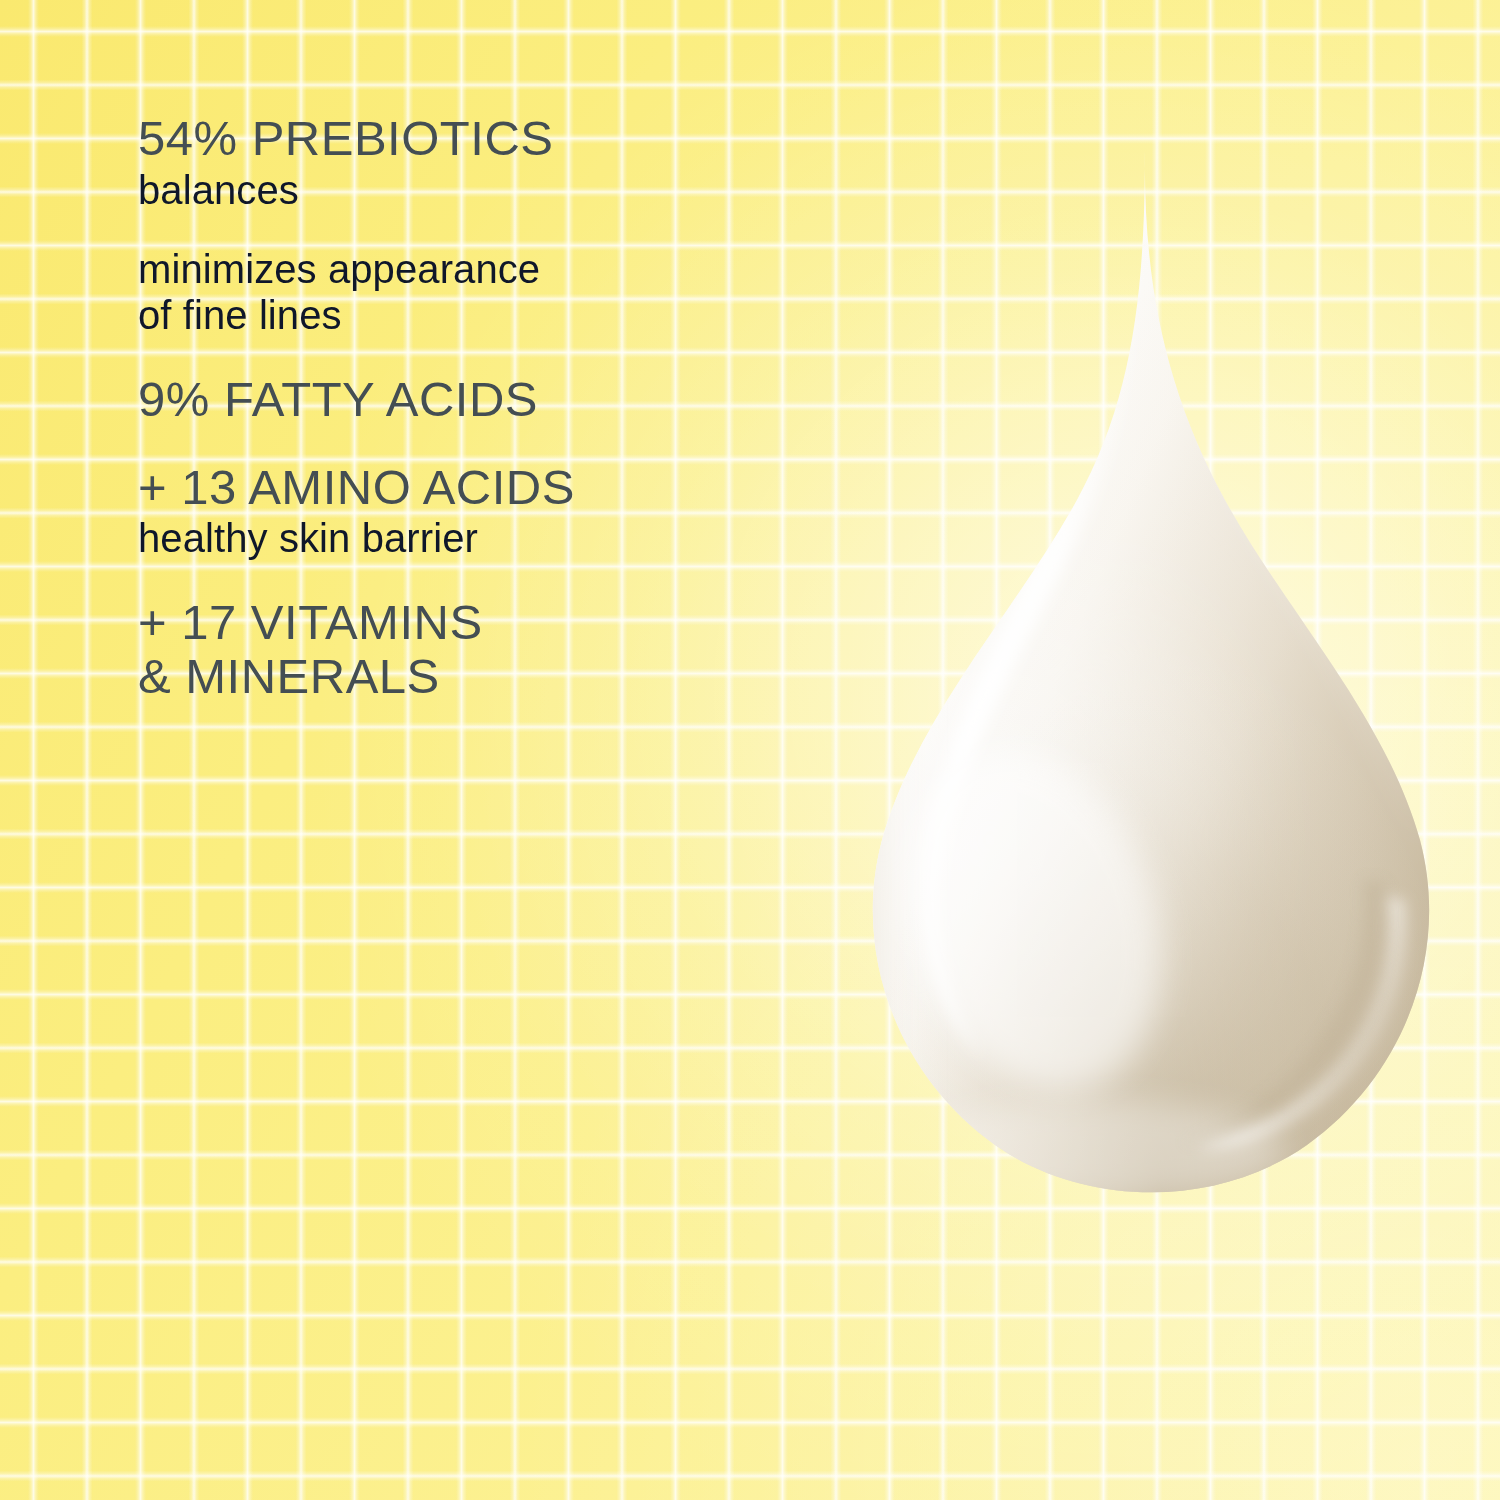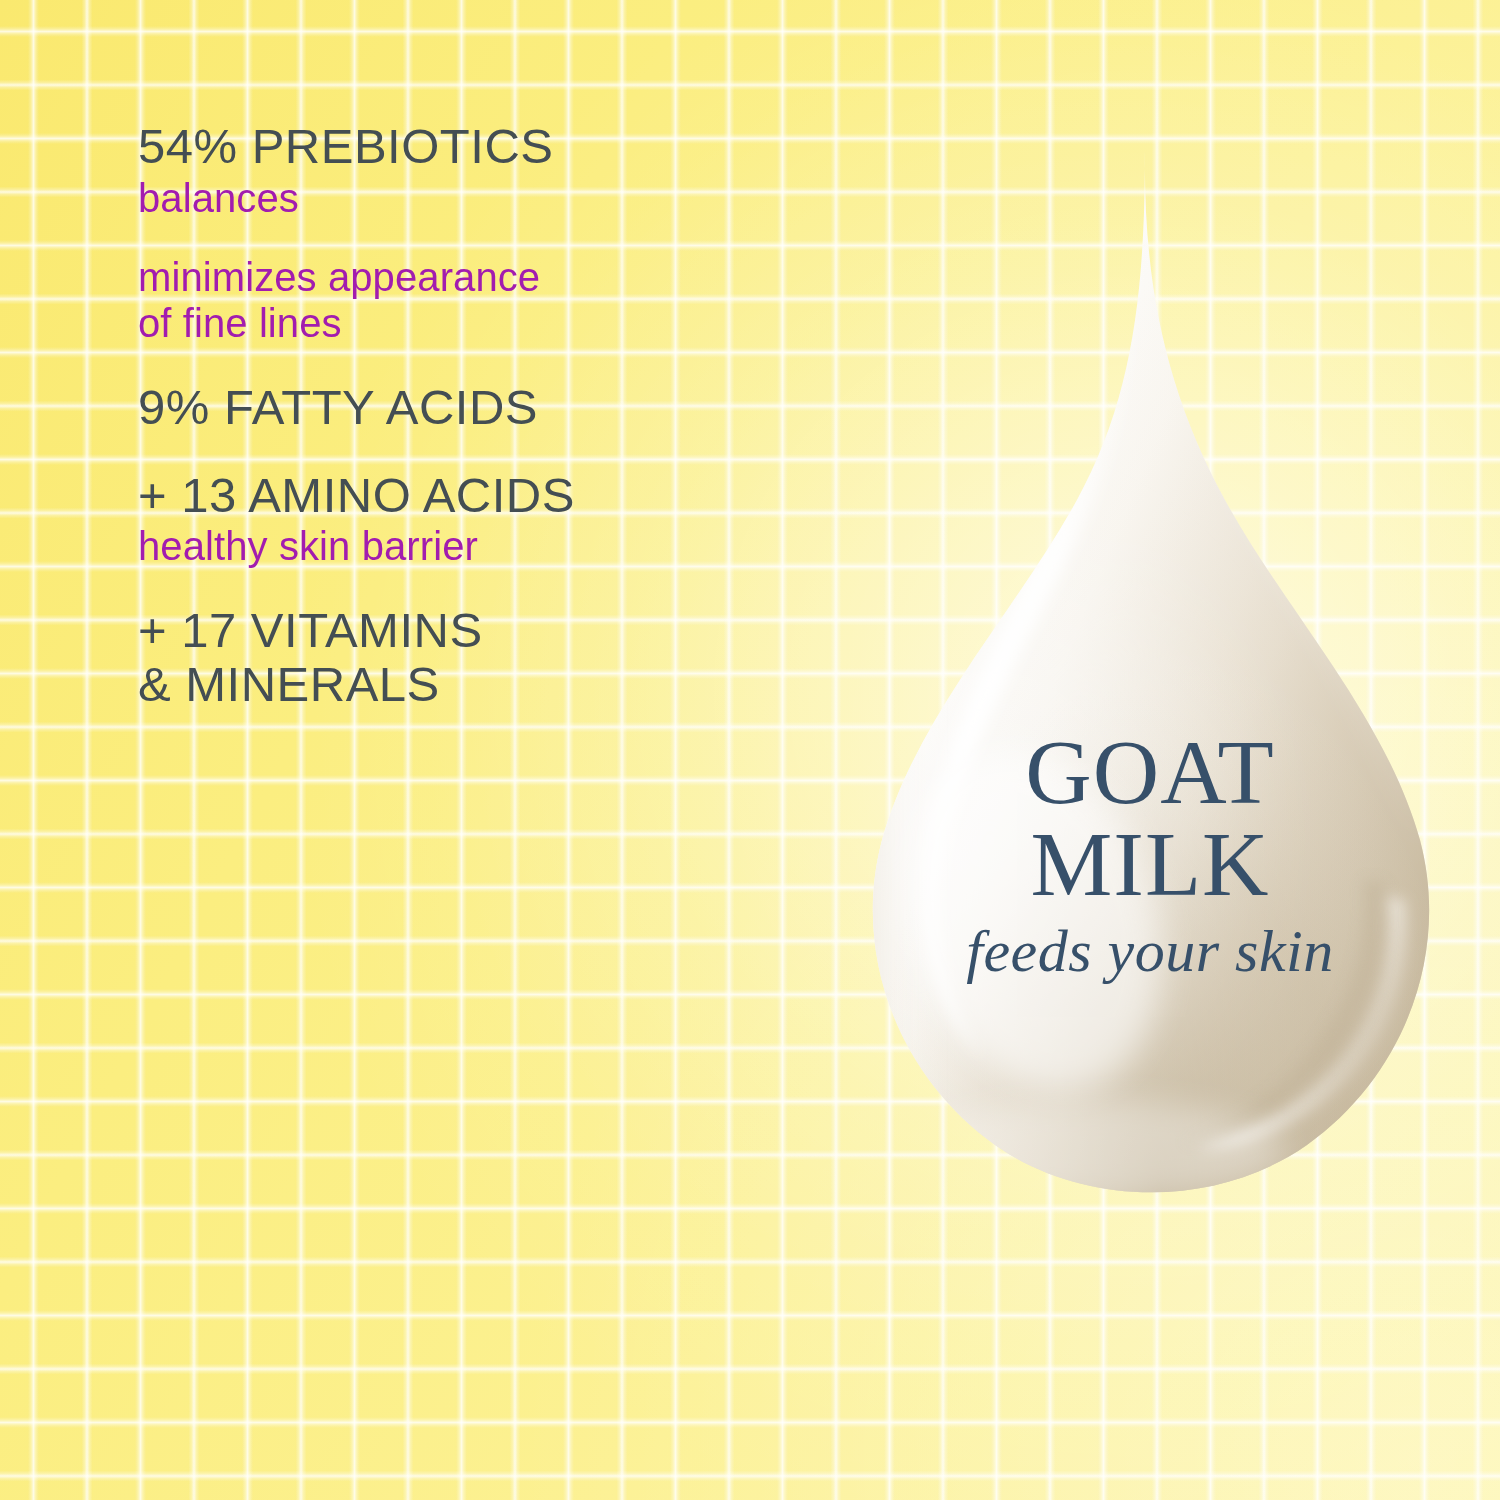--- a/index.html
+++ b/index.html
@@ -79,27 +79,27 @@
   }
   .benefit:last-child { margin-bottom: 0; }
 
   .benefit-title {
     font-size: 49px;
     line-height: 1.10;
     letter-spacing: 0.5px;
     color: #444e53;
     font-weight: 400;
     white-space: pre-line;
-    margin: 8px 0 2px 0;
+    margin: 0 0 2px 0;
   }
   .benefit-desc {
     font-size: 40px;
     line-height: 1.14;
     letter-spacing: 0.1px;
-    color: #a21caf;
+    color: #0f172a;
     font-weight: 400;
     white-space: pre-line;
     margin: 0;
   }
 
   
   .droplet-wrap {
     position: absolute;
     left: 845px;
     top: 140px;
@@ -304,21 +304,16 @@
         <path d="M 540 742
                  C 552 834, 516 916, 442 964
                  C 404 988, 366 1000, 336 1004
                  C 382 986, 424 958, 456 922
                  C 504 868, 524 806, 518 740 Z" fill="#bfb095" opacity="0.42" filter="url(#blurSm)"></path>
 
         <ellipse cx="250" cy="1010" rx="190" ry="50" fill="#ffffff" opacity="0.35" filter="url(#blurMd)"></ellipse>
       </g>
     </svg>
 
-    <div class="droplet-text">
-      <p class="dl-goat">GOAT</p>
-      <p class="dl-milk">MILK</p>
-      <p class="dl-tagline">feeds your skin</p>
-    </div>
 
   </div>
 
 </div>
 
 </body></html>

